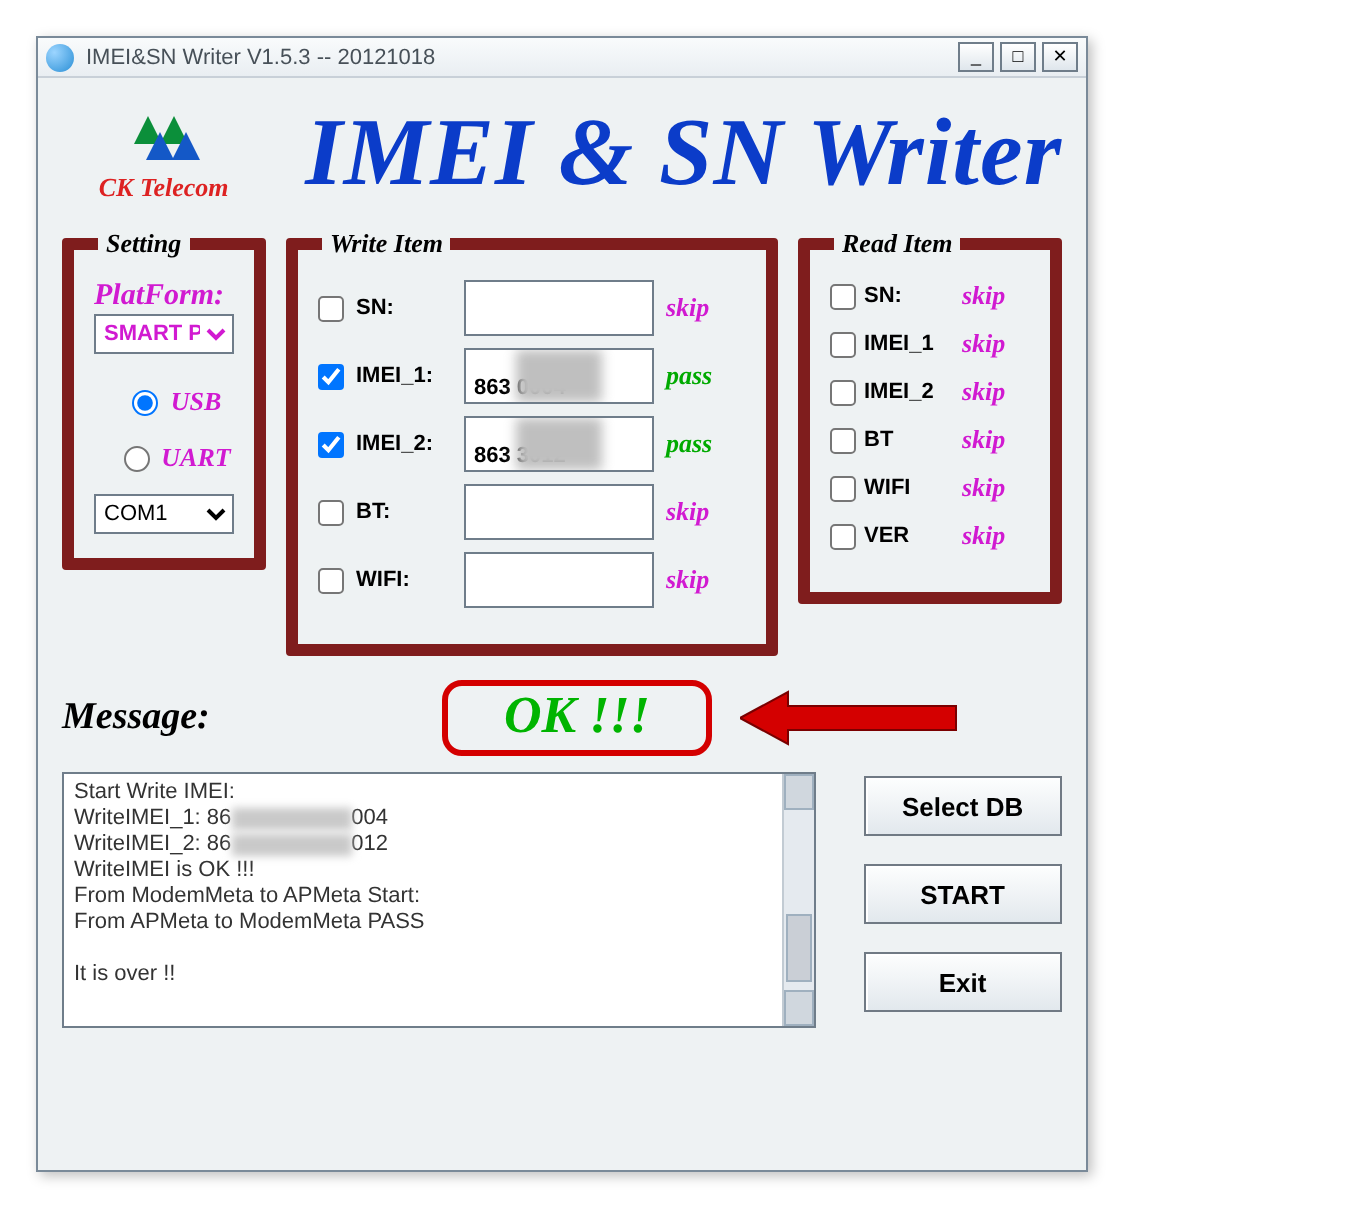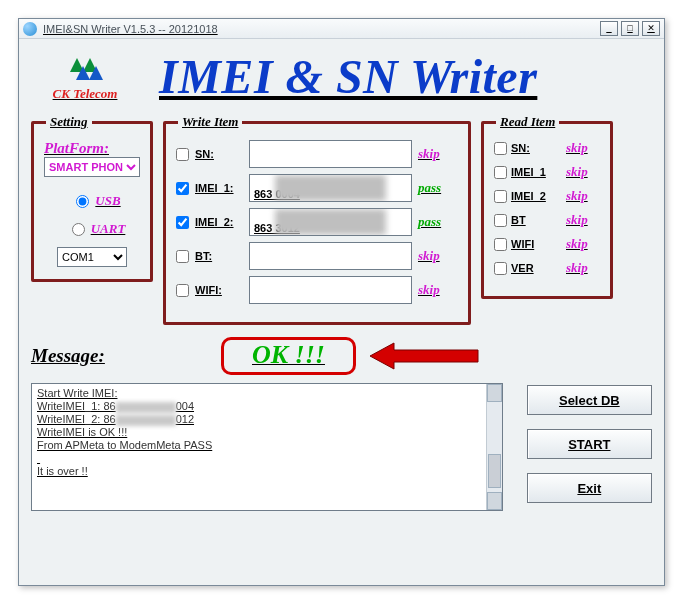--- a/index.html
+++ b/index.html
@@ -7,27 +7,26 @@
     margin: 0;
     padding: 18px;
     background: #fff;
     font-family: "Tahoma", "MS Sans Serif", sans-serif;
     font-size: 11px;
     color: #000;
     width: 685px;
     height: 606px;
   }
   .window {
-    width: 647px;
+    width: 526px;
     height: 568px;
     background: #eef2f3;
     border: 1px solid #7a8a99;
     box-shadow: 2px 2px 6px rgba(0,0,0,.25);
     position: relative;
-    text-decoration: underline;
   }
   .titlebar {
     height: 20px;
     background: linear-gradient(#f9fbfc,#e9eef2);
     border-bottom: 1px solid #c8d0d8;
     display: flex;
     align-items: center;
     padding: 0 4px;
   }
   .titlebar .ticon {
@@ -72,21 +71,21 @@
   .apptitle {
     font-family: Georgia, "Times New Roman", serif;
     font-style: italic;
     font-weight: bold;
     font-size: 48px;
     color: #0b3cc9;
     letter-spacing: .5px;
     white-space: nowrap;
   }
   fieldset {
-    border: 3px solid #7f1d1d;
+    border: 6px solid #7f1d1d;
     border-radius: 2px;
     padding: 10px 10px 12px 10px;
     margin: 0;
     background: #eef2f3;
   }
   legend {
     font-family: Georgia, serif;
     font-style: italic;
     font-weight: bold;
     font-size: 13px;
@@ -403,20 +402,21 @@
       </svg>
     </div>
 
     <div class="bottom">
       <div class="msgarea">
         <div id="log-lines">
             <div>Start Write IMEI:</div>
             <div>  WriteIMEI_1: 86<span class="msgblur"></span>004</div>
             <div>  WriteIMEI_2: 86<span class="msgblur"></span>012</div>
             <div>  WriteIMEI is OK !!!</div>
+            <div>From ModemMeta to APMeta Start:</div>
             <div>From APMeta to ModemMeta PASS</div>
             <div>&nbsp;</div>
             <div>It is over !!</div>
           </div>
         <div class="scroll">
             <div class="thumb"></div>
           </div>
       </div>
       <div class="btncol">
         <div class="winbutton">Select DB</div>

